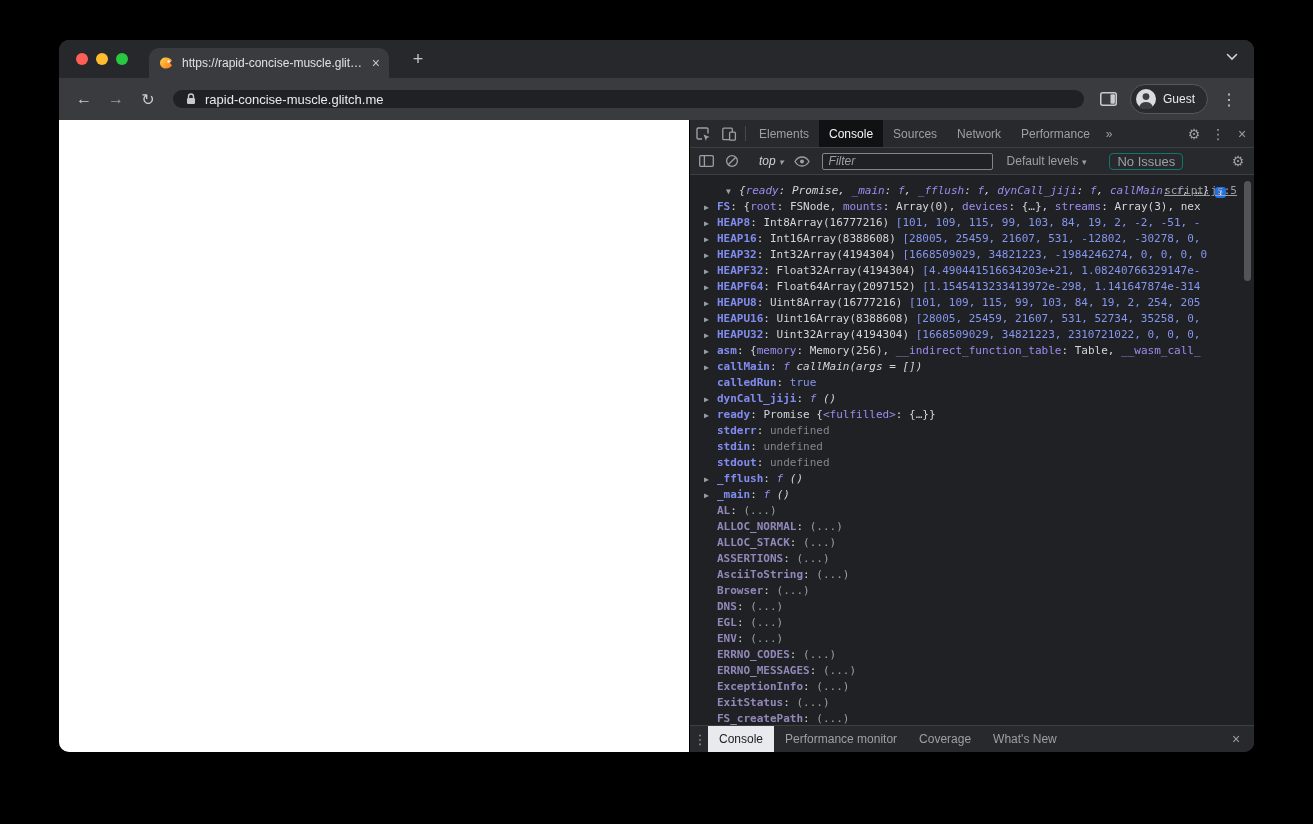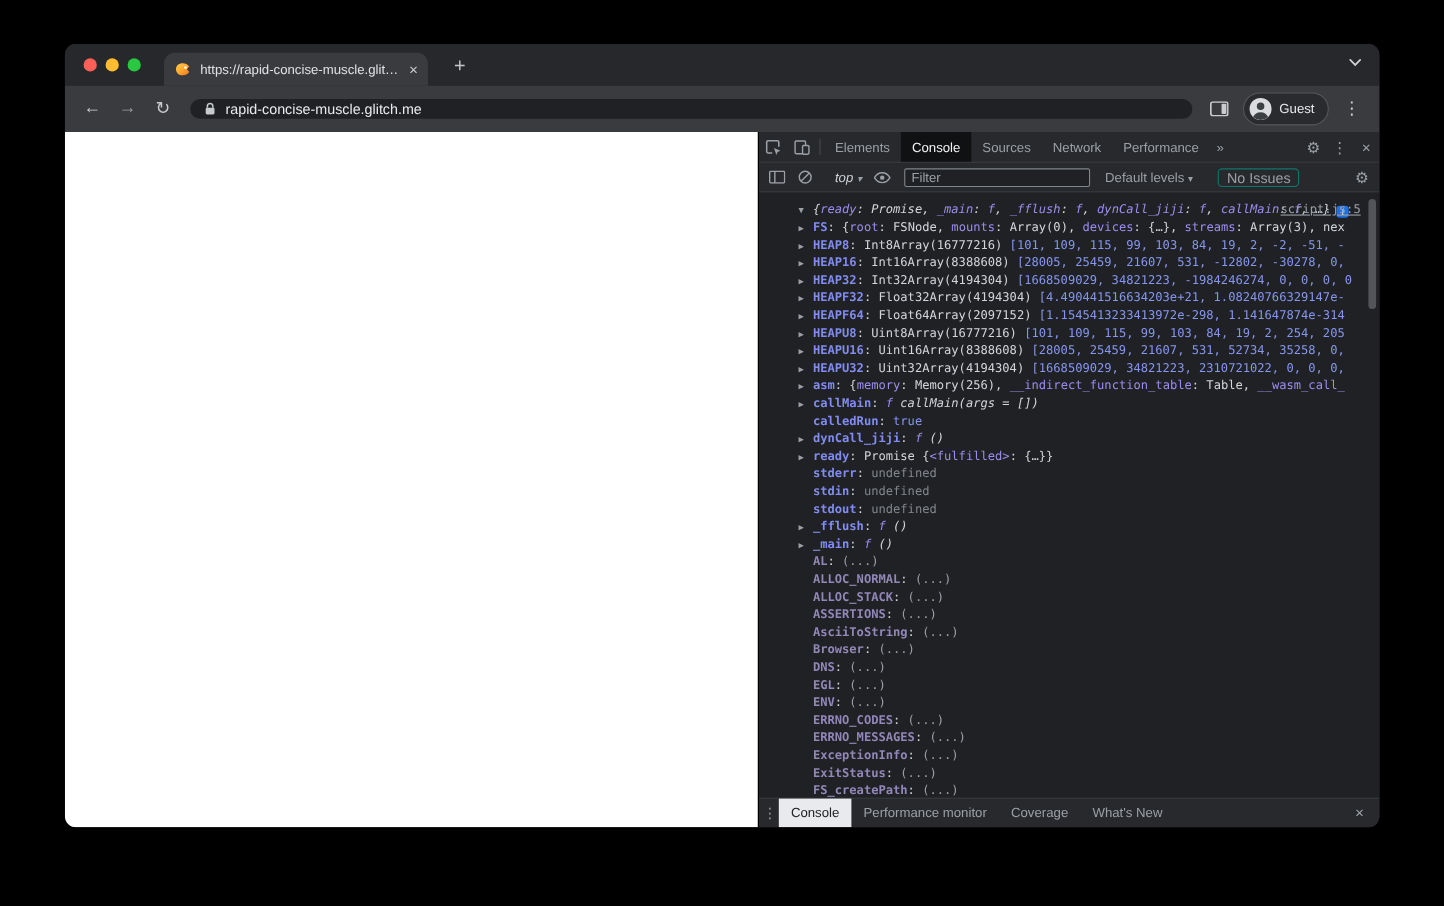--- a/index.html
+++ b/index.html
@@ -52,31 +52,31 @@
   .glyph-btn { width:24px; display:flex; align-items:center; justify-content:center;
                color:#9aa0a6; font-size:14px; }
 
   .dt-toolbar { height:27px; background:#28292c; border-bottom:1px solid #3c4043;
                 display:flex; align-items:center; padding:0 4px; gap:2px; }
   .tb-icon { width:24px; height:22px; display:flex; align-items:center; justify-content:center; color:#9aa0a6; }
   .ctx { font-size:12px; color:#cdd1d6; padding:0 4px; white-space:nowrap;font-style:italic; }
   .caret { color:#9aa0a6; font-size:9px; }
   .filter { flex:1; max-width:196px; height:17px; margin:0 6px; background:#202124;
             border:1px solid #80868b; border-radius:2px; color:#e8eaed; font-size:12px;
-            padding:0 6px; outline:none; font-family:"Liberation Sans",sans-serif; }
+            padding:0 6px; outline:none; font-family:"Liberation Sans",sans-serif;font-style:italic; }
   .filter::placeholder { color:#9aa0a6; }
   .levels { font-size:12px; color:#9aa0a6; padding:0 6px; white-space:nowrap; }
   .chip { border:1px solid #0f766e; border-radius:4px; height:17px; line-height:15px;
           padding:0 7px; font-size:13px; color:#9aa0a6; margin:0 6px; white-space:nowrap;text-align:center; }
 
   
   .console { flex:1; position:relative; overflow:hidden; background:#202124;
              font-family:"DejaVu Sans Mono", monospace; font-size:11px; }
   .messages { padding-top:8px; margin-right:12px; overflow:hidden; }
-  .cline { height:16px; line-height:16px; white-space:pre; overflow:hidden; padding-left:36px; }
+  .cline { height:16px; line-height:16px; white-space:pre; overflow:hidden; padding-left:14px; }
   .cline.top { padding-left:36px; }
   .cline.ital span { font-style:italic; }
   .tri { display:inline-block; width:13px; color:#9aa0a6; font-size:8px; font-style:normal !important; }
   .s-n  { color:#818cf0; font-weight:bold; }
   .s-d  { color:#9287b8; font-weight:bold; }
   .s-pn { color:#9d8cf0; }
   .s-v  { color:#d2d5da; }
   .s-num{ color:#8596ee; }
   .s-u  { color:#81868d; }
   .s-g  { color:#9aa0a6; }

